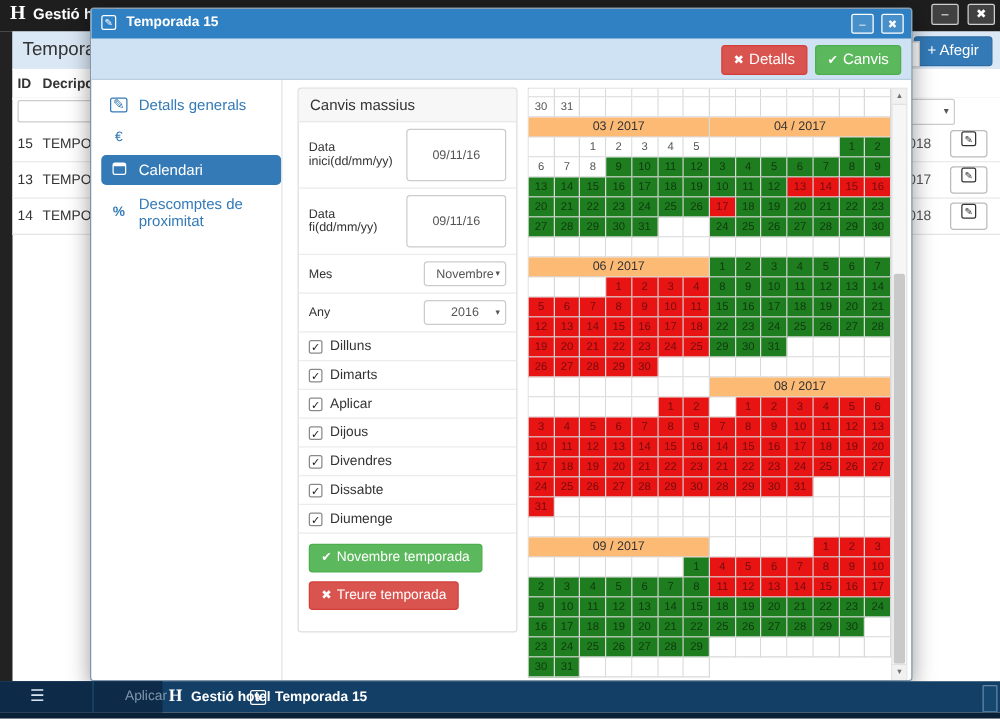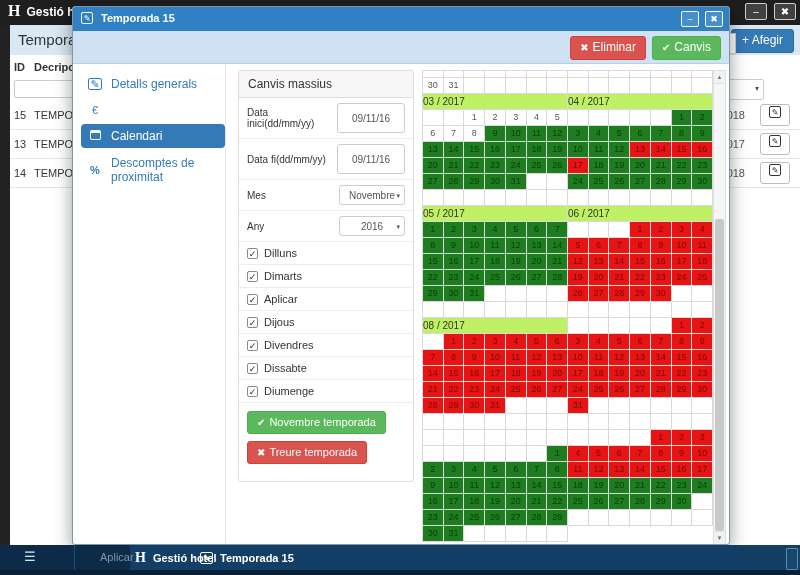--- a/index.html
+++ b/index.html
@@ -75,40 +75,40 @@
 
   
   .m-panel{width:176px;margin:6px 0 0 12px;border:1px solid #ddd;border-radius:3px;align-self:flex-start;
            box-sizing:border-box;background:#fff;}
   .p-head{padding:6px 9px;background:#f7f7f7;border-bottom:1px solid #ddd;font-size:12px;color:#333;
           border-radius:3px 3px 0 0;}
   .f-row{display:flex;align-items:center;justify-content:space-between;padding:5px 8px;
          border-bottom:1px solid #ececec;}
   .f-label{font-size:10px;color:#333;}
   .f-input{width:56px;height:18px;border:1px solid #ccc;border-radius:3px;text-align:center;
-           font-size:10px;color:#555;padding:5px;}
+           font-size:10px;color:#555;padding:11px;}
   .f-select{position:relative;width:66px;height:20px;border:1px solid #ccc;border-radius:3px;background:#fff;
             font-size:10px;color:#555;text-align:center;line-height:19px;box-sizing:border-box;}
   .f-select .sel-caret{position:absolute;right:4px;top:0;font-size:7px;color:#555;}
   .c-row{display:flex;align-items:center;gap:6px;padding:5px 8px;border-bottom:1px solid #ececec;}
   .cbx{width:11px;height:11px;border:1px solid #8a8a8a;border-radius:2px;background:#fff;font-size:9px;
        line-height:10px;text-align:center;color:#222;box-sizing:border-box;}
   .c-label{font-size:11px;color:#333;}
   .p-actions{padding:8px 8px 10px 8px;}
   .p-actions .btn{display:inline-block;margin-bottom:7px;font-size:11px;height:21px;line-height:20px;}
 
   
   .m-cal{flex:1;margin:6px 3px 0 8px;position:relative;overflow:hidden;}
   .cal-grid{margin-right:13px;display:grid;grid-template-columns:repeat(14,1fr);
             border-left:1px solid #d9d9d9;border-top:1px solid #d9d9d9;}
   .cc{height:15px;border-right:1px solid #d9d9d9;border-bottom:1px solid #d9d9d9;font-size:9px;
       text-align:center;line-height:15px;color:#555;background:#fff;overflow:hidden;}
   .cc.sliver{height:6px;}
-  .cal-mh{grid-column:span 7;height:15px;background:#bef264;border-right:1px solid #d9d9d9;
-          border-bottom:1px solid #d9d9d9;text-align:left;font-size:10px;color:#333;line-height:15px;}
+  .cal-mh{grid-column:span 7;height:15px;background:#fdba74;border-right:1px solid #d9d9d9;
+          border-bottom:1px solid #d9d9d9;text-align:center;font-size:10px;color:#333;line-height:15px;}
   .cal-sb{position:absolute;right:0;top:0;bottom:0;width:13px;background:#f6f6f6;
           border:1px solid #e0e0e0;box-sizing:border-box;}
   .sb-btn{height:12px;text-align:center;font-size:6px;color:#707070;line-height:12px;background:#f1f1f1;}
   .sb-btn.top{border-bottom:1px solid #e0e0e0;}
   .sb-btn.bottom{position:absolute;bottom:0;left:0;right:0;border-top:1px solid #e0e0e0;}
   .sb-thumb{position:absolute;left:1px;right:1px;top:148px;bottom:13px;background:#c9c9c9;border-radius:2px;}
 
   
   .taskbar{position:absolute;left:0;top:545px;width:800px;height:25px;background:#133f66;z-index:20;
            color:#fff;}
@@ -192,21 +192,21 @@
       <span class="m-head-title">Temporada 15</span>
       <div class="m-head-btns">
         <div class="m-hbtn"><span>–</span></div>
         <div class="m-hbtn"><span>✖</span></div>
       </div>
     </div>
 
     <div class="m-sub">
       <div class="m-sub-btns">
         <div class="btn btn-danger">
-          <span class="bi">✖</span><span>Eliminar</span>
+          <span class="bi">✖</span><span>Detalls</span>
         </div>
         <div class="btn btn-success">
           <span class="bi">✔</span><span>Canvis</span>
         </div>
       </div>
     </div>
 
     <div class="m-body">
 
       <div class="m-nav">
@@ -403,21 +403,20 @@
             <div class="cc"></div>
             <div class="cc"></div>
             <div class="cc"></div>
             <div class="cc"></div>
             <div class="cc"></div>
             <div class="cc"></div>
             <div class="cc"></div>
             <div class="cc"></div>
             <div class="cc"></div>
             <div class="cc"></div>
-            <div class="cal-mh">05 / 2017</div>
             <div class="cal-mh">06 / 2017</div>
             <div class="cc" style="background: rgb(30, 125, 30); color: rgba(0, 0, 0, 0.55);">1</div>
             <div class="cc" style="background: rgb(30, 125, 30); color: rgba(0, 0, 0, 0.55);">2</div>
             <div class="cc" style="background: rgb(30, 125, 30); color: rgba(0, 0, 0, 0.55);">3</div>
             <div class="cc" style="background: rgb(30, 125, 30); color: rgba(0, 0, 0, 0.55);">4</div>
             <div class="cc" style="background: rgb(30, 125, 30); color: rgba(0, 0, 0, 0.55);">5</div>
             <div class="cc" style="background: rgb(30, 125, 30); color: rgba(0, 0, 0, 0.55);">6</div>
             <div class="cc" style="background: rgb(30, 125, 30); color: rgba(0, 0, 0, 0.55);">7</div>
             <div class="cc"></div>
             <div class="cc"></div>
@@ -588,20 +587,21 @@
             <div class="cc"></div>
             <div class="cc"></div>
             <div class="cc"></div>
             <div class="cc"></div>
             <div class="cc"></div>
             <div class="cc"></div>
             <div class="cc"></div>
             <div class="cc"></div>
             <div class="cc"></div>
             <div class="cc"></div>
+            <div class="cal-mh">09 / 2017</div>
             <div class="cc"></div>
             <div class="cc"></div>
             <div class="cc"></div>
             <div class="cc"></div>
             <div class="cc" style="background: rgb(232, 20, 20); color: rgba(0, 0, 0, 0.5);">1</div>
             <div class="cc" style="background: rgb(232, 20, 20); color: rgba(0, 0, 0, 0.5);">2</div>
             <div class="cc" style="background: rgb(232, 20, 20); color: rgba(0, 0, 0, 0.5);">3</div>
             <div class="cc"></div>
             <div class="cc"></div>
             <div class="cc"></div>

